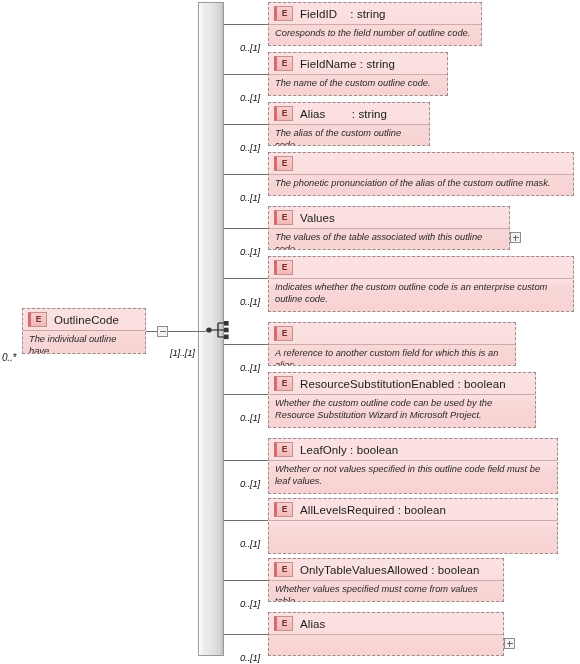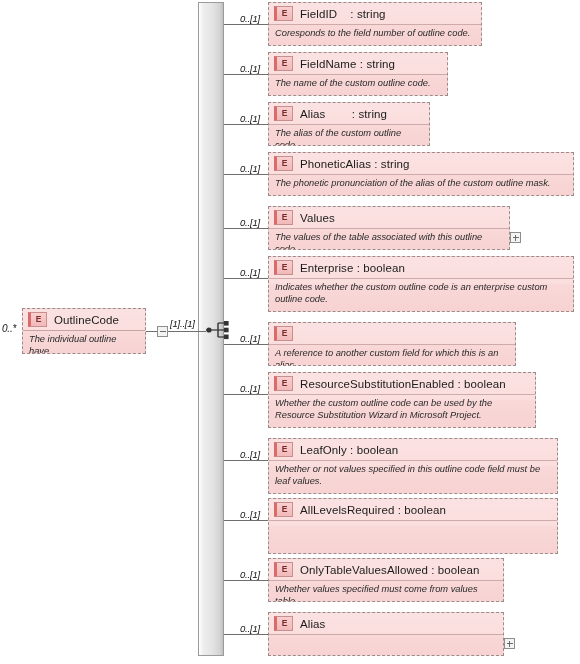--- a/index.html
+++ b/index.html
@@ -25,20 +25,21 @@
   .hline{position:absolute;height:0;border-top:1px solid #6f6f6f;}
 
   
   .card{
     position:absolute;
     font-style:italic;
     font-size:9.5px;
     color:#111;
     white-space:nowrap;
     letter-spacing:-0.2px;
+    margin-top:29px;
   }
   .card-left{font-size:10px;}
 
   
   .toggle{
     position:absolute;
     width:11px;height:11px;
     box-sizing:border-box;
     border:1px solid #8d8d8d;
     background:#f3f3f3;
@@ -157,21 +158,20 @@
         <div class="e-badge">E</div>
         <div class="node-title">Alias        : string</div>
       </div>
       <div class="node-doc">The alias of the custom outline code.</div>
     </div>
     <div class="hline" style="left: 224px; top: 174px; width: 44px;"></div>
     <div class="card" style="left: 240px; top: 163px;">0..[1]</div>
     <div class="node" style="left: 268px; top: 152px; width: 306px; height: 44px;">
       <div class="node-head">
         <div class="e-badge">E</div>
-        <div class="node-title">PhoneticAlias : string</div>
       </div>
       <div class="node-doc">The phonetic pronunciation of the alias of the custom outline mask.</div>
     </div>
     <div class="hline" style="left: 224px; top: 228px; width: 44px;"></div>
     <div class="card" style="left: 240px; top: 217px;">0..[1]</div>
     <div class="node" style="left: 268px; top: 206px; width: 242px; height: 44px;">
       <div class="node-head">
         <div class="e-badge">E</div>
         <div class="node-title">Values</div>
       </div>
@@ -179,21 +179,20 @@
     </div>
     <div class="toggle" style="left: 510px; top: 232px;">
       <div class="bar-h"></div>
       <div class="bar-v"></div>
     </div>
     <div class="hline" style="left: 224px; top: 278px; width: 44px;"></div>
     <div class="card" style="left: 240px; top: 267px;">0..[1]</div>
     <div class="node" style="left: 268px; top: 256px; width: 306px; height: 56px;">
       <div class="node-head">
         <div class="e-badge">E</div>
-        <div class="node-title">Enterprise : boolean</div>
       </div>
       <div class="node-doc">Indicates whether the custom outline code is an enterprise custom outline code.</div>
     </div>
     <div class="hline" style="left: 224px; top: 344px; width: 44px;"></div>
     <div class="card" style="left: 240px; top: 333px;">0..[1]</div>
     <div class="node" style="left: 268px; top: 322px; width: 248px; height: 44px;">
       <div class="node-head">
         <div class="e-badge">E</div>
       </div>
       <div class="node-doc">A reference to another custom field for which this is an alias.</div>

